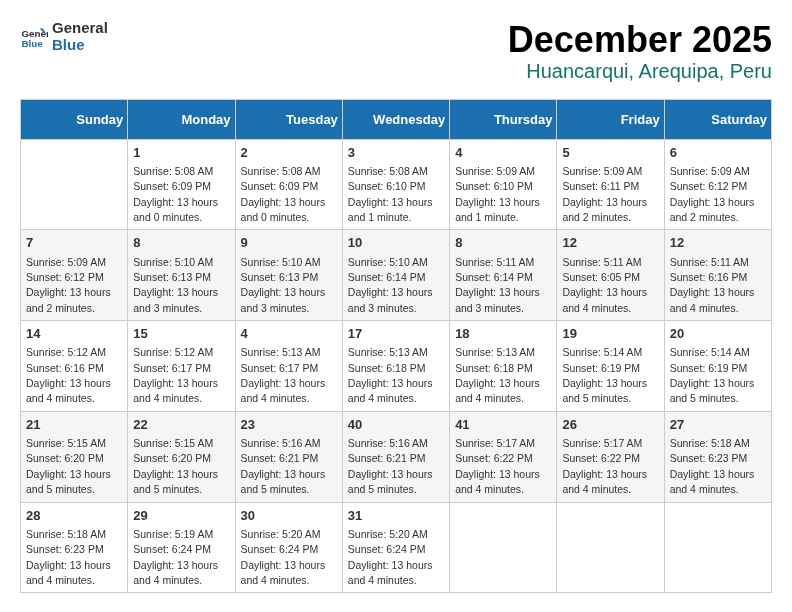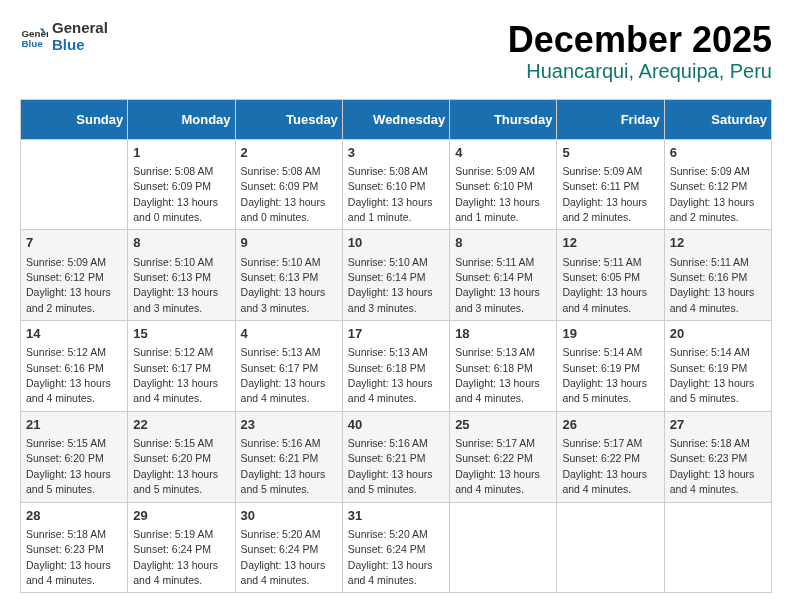--- a/index.html
+++ b/index.html
@@ -210,21 +210,21 @@
         <span class="day-detail">Sunset: 6:20 PM</span><br>
         <span class="day-detail">Daylight: 13 hours and 5 minutes.</span></td>
         <td><span class="day-num">23</span>
         <span class="day-detail">Sunrise: 5:16 AM</span><br>
         <span class="day-detail">Sunset: 6:21 PM</span><br>
         <span class="day-detail">Daylight: 13 hours and 5 minutes.</span></td>
         <td><span class="day-num">40</span>
         <span class="day-detail">Sunrise: 5:16 AM</span><br>
         <span class="day-detail">Sunset: 6:21 PM</span><br>
         <span class="day-detail">Daylight: 13 hours and 5 minutes.</span></td>
-        <td><span class="day-num">25</span>
+        <td><span class="day-num">41</span>
         <span class="day-detail">Sunrise: 5:17 AM</span><br>
         <span class="day-detail">Sunset: 6:22 PM</span><br>
         <span class="day-detail">Daylight: 13 hours and 4 minutes.</span></td>
         <td><span class="day-num">26</span>
         <span class="day-detail">Sunrise: 5:17 AM</span><br>
         <span class="day-detail">Sunset: 6:22 PM</span><br>
         <span class="day-detail">Daylight: 13 hours and 4 minutes.</span></td>
         <td><span class="day-num">27</span>
         <span class="day-detail">Sunrise: 5:18 AM</span><br>
         <span class="day-detail">Sunset: 6:23 PM</span><br>

